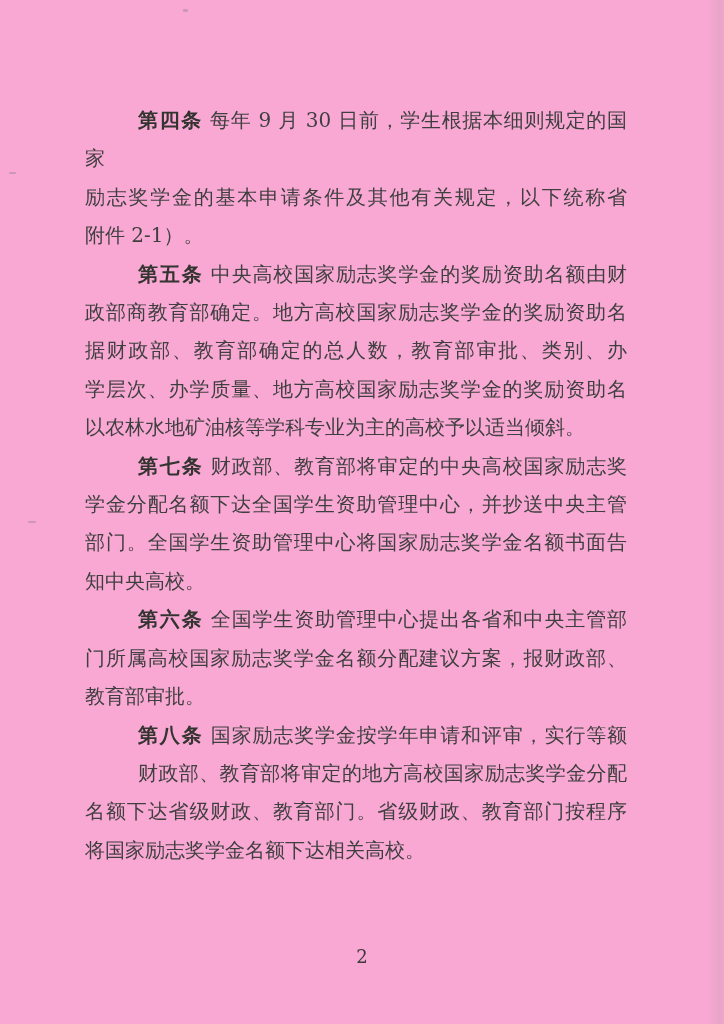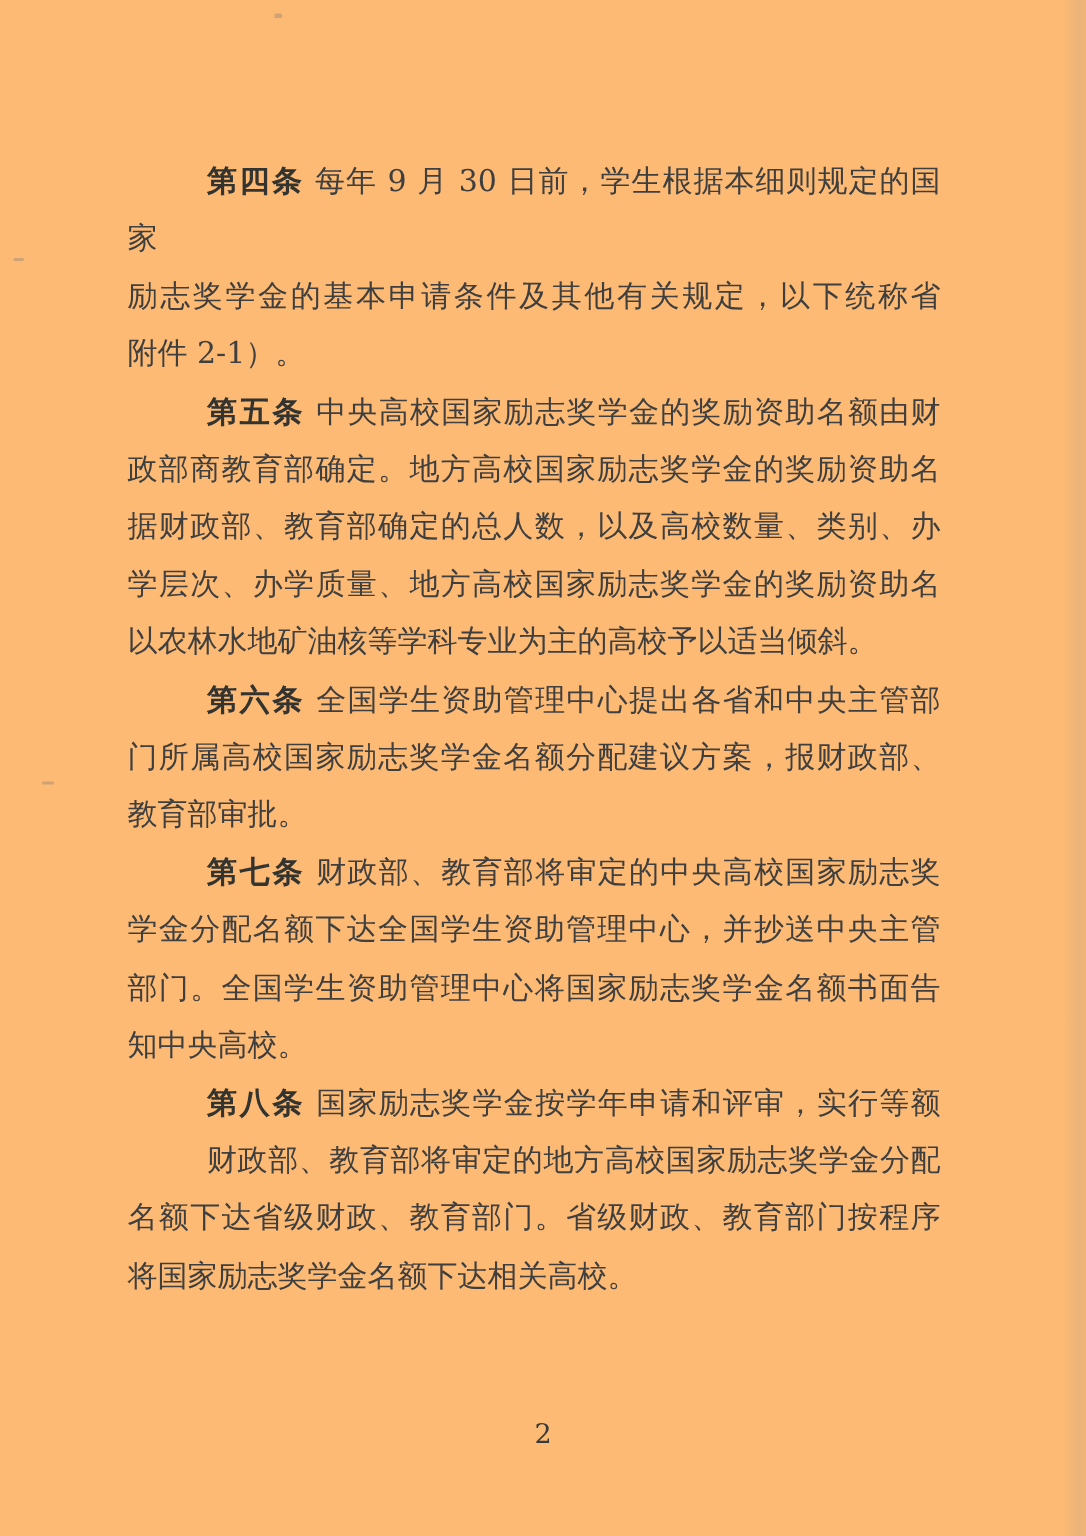--- a/index.html
+++ b/index.html
@@ -10,21 +10,21 @@
     width: 724px;
     height: 1024px;
     background: #fdfdfb;
     overflow: hidden;
     position: relative;
     font-family: "DejaVu Serif", serif;
   }
   .scan-page {
     position: absolute;
     inset: 0;
-    background: #fdba74;
+    background: #f9a8d4;
   }
   
   .scan-edge-band {
     position: absolute;
     top: 0;
     right: 0;
     width: 16px;
     height: 100%;
     background: linear-gradient(to right, rgba(150,150,145,0) 0%, rgba(150,150,145,0.18) 70%, rgba(140,140,135,0.10) 100%);
     pointer-events: none;
@@ -84,34 +84,34 @@
 <div class="scan-page">
   <div class="text-block">
       <div class="para">
         <div class="line first jfull"><b class="lead">第四条</b> 每年 9 月 30 日前，学生根据本细则规定的国家</div>
         <div class="line jfull">励志奖学金的基本申请条件及其他有关规定，以下统称省</div>
         <div class="line">附件 2-1）。</div>
       </div>
       <div class="para">
         <div class="line first jfull"><b class="lead">第五条</b> 中央高校国家励志奖学金的奖励资助名额由财</div>
         <div class="line jfull">政部商教育部确定。地方高校国家励志奖学金的奖励资助名</div>
-        <div class="line jfull">据财政部、教育部确定的总人数，以及高校数量、类别、办</div>
+        <div class="line jfull">据财政部、教育部确定的总人数，教育部审批、类别、办</div>
         <div class="line jfull">学层次、办学质量、地方高校国家励志奖学金的奖励资助名</div>
         <div class="line">以农林水地矿油核等学科专业为主的高校予以适当倾斜。</div>
-      </div>
-      <div class="para">
-        <div class="line first jfull"><b class="lead">第六条</b> 全国学生资助管理中心提出各省和中央主管部</div>
-        <div class="line jfull">门所属高校国家励志奖学金名额分配建议方案，报财政部、</div>
-        <div class="line">教育部审批。</div>
       </div>
       <div class="para">
         <div class="line first jfull"><b class="lead">第七条</b> 财政部、教育部将审定的中央高校国家励志奖</div>
         <div class="line jfull">学金分配名额下达全国学生资助管理中心，并抄送中央主管</div>
         <div class="line jfull">部门。全国学生资助管理中心将国家励志奖学金名额书面告</div>
         <div class="line">知中央高校。</div>
+      </div>
+      <div class="para">
+        <div class="line first jfull"><b class="lead">第六条</b> 全国学生资助管理中心提出各省和中央主管部</div>
+        <div class="line jfull">门所属高校国家励志奖学金名额分配建议方案，报财政部、</div>
+        <div class="line">教育部审批。</div>
       </div>
       <div class="para">
         <div class="line first jfull"><b class="lead">第八条</b> 国家励志奖学金按学年申请和评审，实行等额</div>
       </div>
       <div class="para">
         <div class="line first jfull">财政部、教育部将审定的地方高校国家励志奖学金分配</div>
         <div class="line jfull">名额下达省级财政、教育部门。省级财政、教育部门按程序</div>
         <div class="line">将国家励志奖学金名额下达相关高校。</div>
       </div>
     </div>

